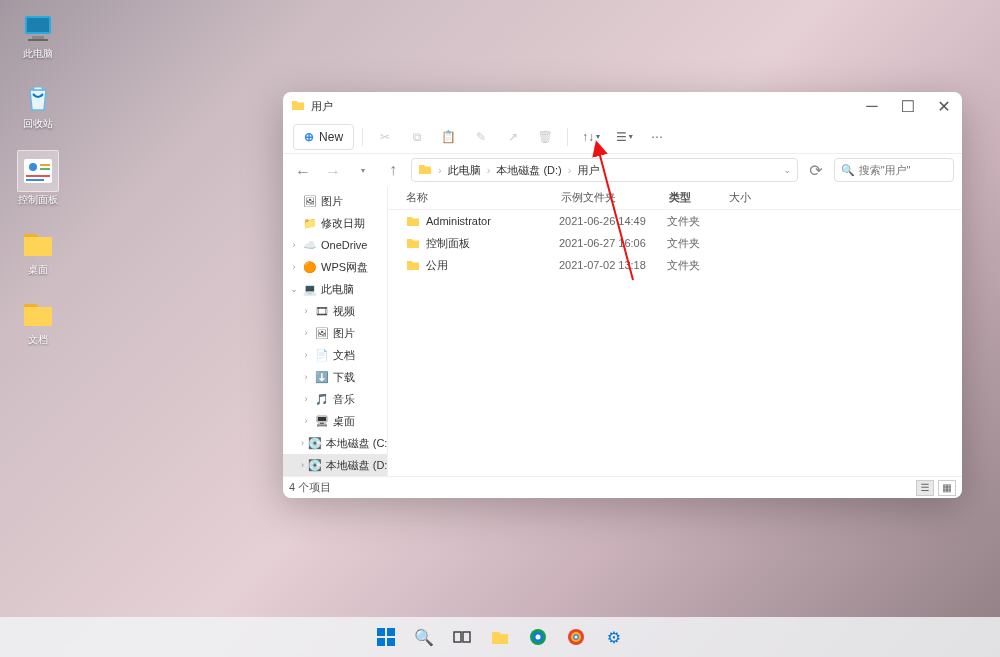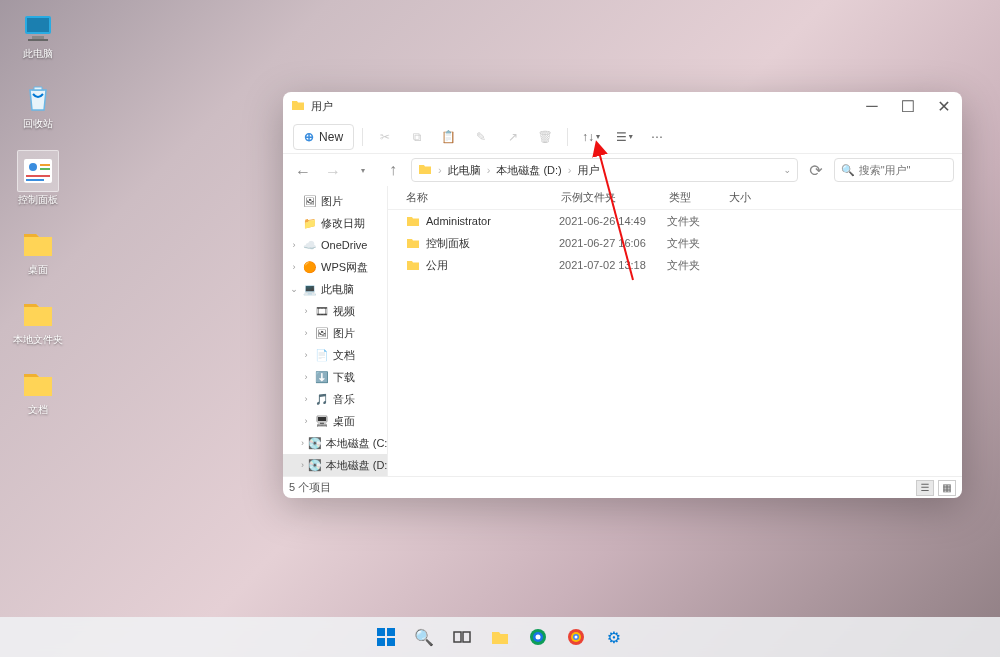--- a/index.html
+++ b/index.html
@@ -46,21 +46,21 @@
   .sbitem{ height:22px; display:flex; align-items:center; padding:0 6px; font-size:11px; color:#333; cursor:pointer; gap:4px; white-space:nowrap;}
   .sbitem.active{background:#e8e8e8;}
   .sbitem .chev{width:10px;text-align:center;color:#999;font-size:9px;}
   .sbitem .ic{width:14px;height:14px;display:flex;align-items:center;justify-content:center;font-size:11px;}
 
   .content{ flex:1; display:flex; flex-direction:column; min-width:0;}
   .colheads{ height:24px; display:flex; align-items:center; font-size:11px; color:#555; border-bottom:1px solid #f0f0f0; padding-left:18px;}
   .colheads .ch{cursor:pointer;}
   .ch-name{width:155px;}
   .ch-date{width:108px;}
-  .ch-type{width:60px;}
+  .ch-type{width:60px;font-weight:bold;}
   .ch-size{width:50px;}
   .rows{flex:1; overflow:auto;}
   .row{ height:22px; display:flex; align-items:center; font-size:11px; color:#333; padding-left:18px; cursor:pointer;}
   .row .ic{width:14px;height:14px;margin-right:6px;}
   .row .name{width:133px;}
   .row .date{width:108px;color:#666;}
   .row .type{width:60px;color:#666;}
   .row .size{width:50px;color:#666;}
 
   .statusbar{ height:22px; border-top:1px solid #eee; display:flex; align-items:center; justify-content:space-between; padding:0 6px; font-size:11px; color:#555;}
@@ -122,31 +122,20 @@
     <div class="dicon">
       <div class="glyph-wrap">
         <div class="glyph">
           <svg width="36" height="36">
             <path d="M4 8h12l3 3h13v19H4z" fill="#ffd456"></path>
             <path d="M4 8h12l3 3H4z" fill="#f0b030"></path>
           </svg>
         </div>
       </div>
       <div class="label">桌面</div>
-    </div>
-    <div class="dicon">
-      <div class="glyph-wrap">
-        <div class="glyph">
-          <svg width="36" height="36">
-            <path d="M4 8h12l3 3h13v19H4z" fill="#ffd456"></path>
-            <path d="M4 8h12l3 3H4z" fill="#f0b030"></path>
-          </svg>
-        </div>
-      </div>
-      <div class="label">本地文件夹</div>
     </div>
     <div class="dicon">
       <div class="glyph-wrap">
         <div class="glyph">
           <svg width="36" height="36">
             <path d="M4 8h12l3 3h13v19H4z" fill="#ffd456"></path>
             <path d="M4 8h12l3 3H4z" fill="#f0b030"></path>
           </svg>
         </div>
       </div>
@@ -333,21 +322,21 @@
             <span class="name">公用</span>
             <span class="date">2021-07-02 13:18</span>
             <span class="type">文件夹</span>
             <span class="size"></span>
           </div>
         </div>
     </div>
   </div>
 
   <div class="statusbar">
-    <span>5 个项目</span>
+    <span>4 个项目</span>
     <div class="viewtoggles">
       <div class="vt active">☰</div>
       <div class="vt">▦</div>
     </div>
   </div>
 </div>
 
 <svg class="arrow-anno" style="left:588px;top:140px;" width="60" height="150">
   <defs>
       <marker id="ah" markerWidth="8" markerHeight="8" refX="4" refY="4" orient="auto">

